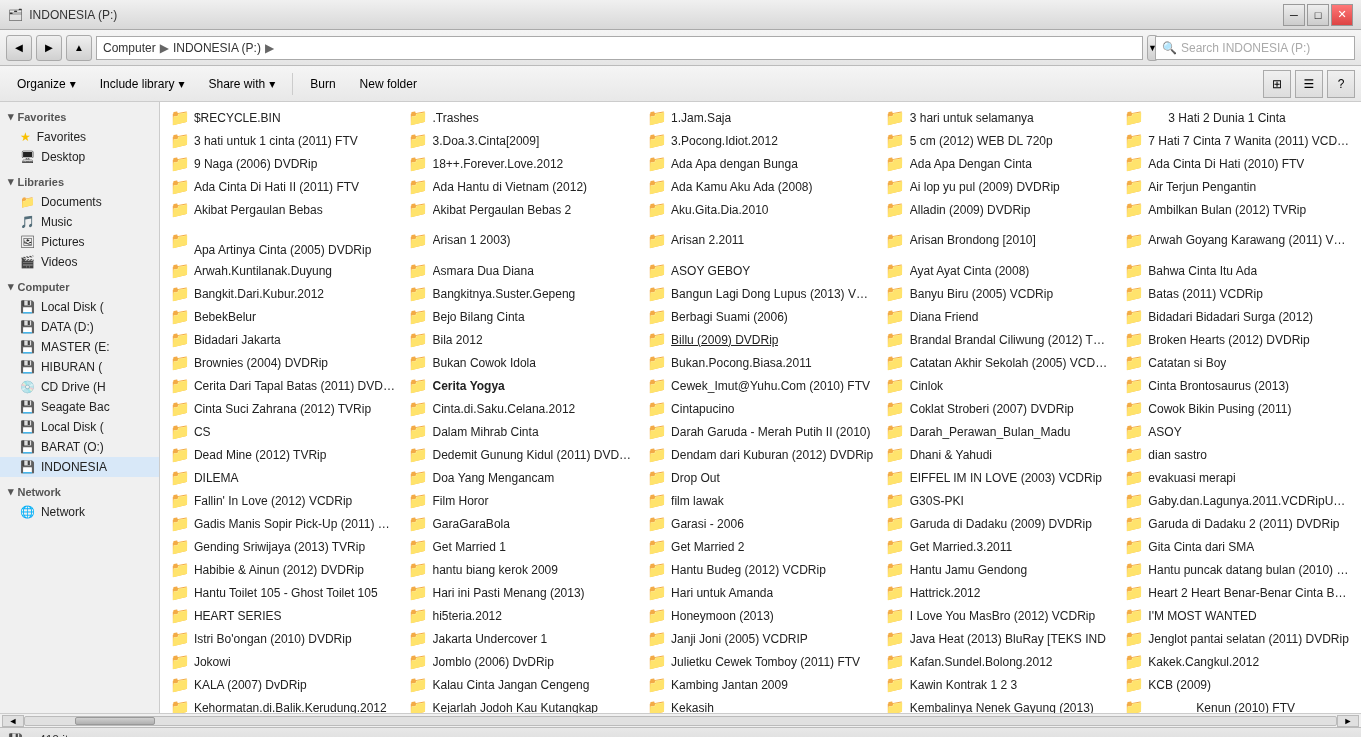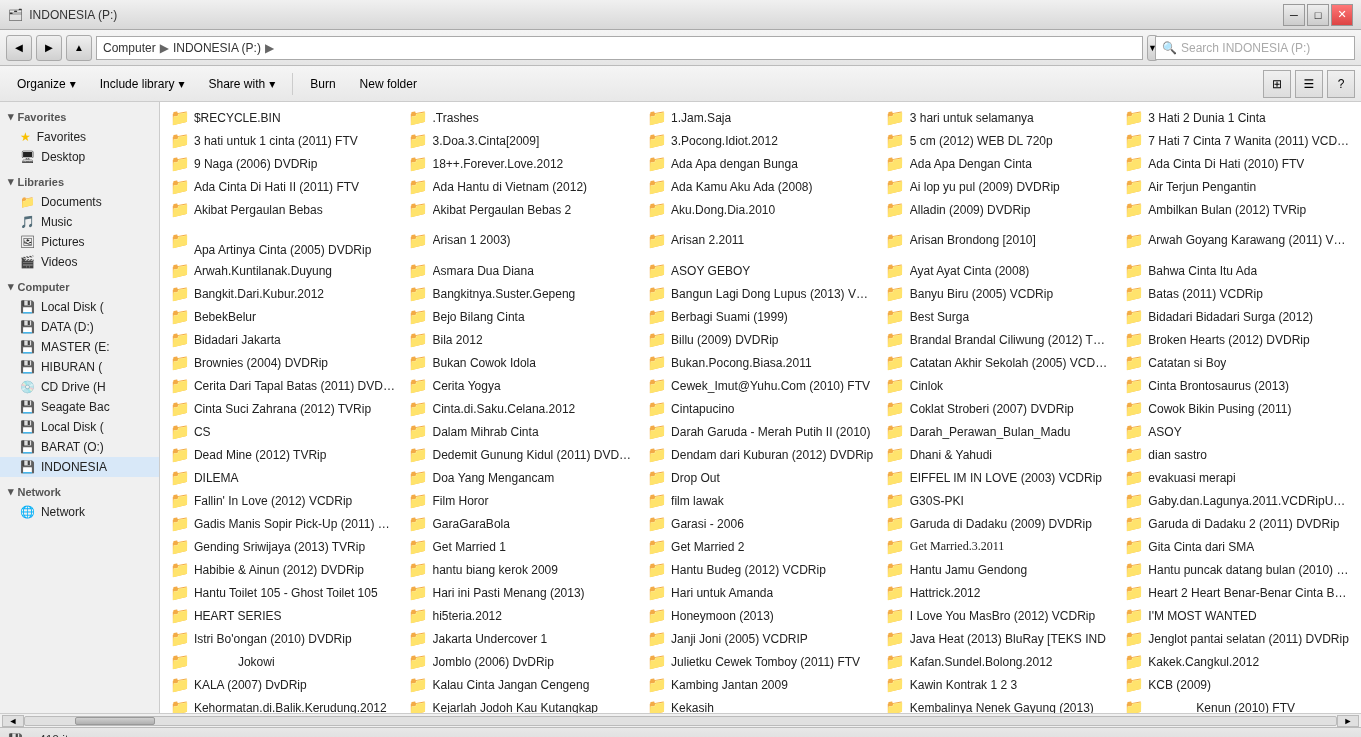--- a/index.html
+++ b/index.html
@@ -349,21 +349,21 @@
         <div class="file-item">
           <span style="color:#f8c000;font-size:16px;">📁</span>
           <span style="overflow:hidden;text-overflow:ellipsis;white-space:nowrap;max-width:220px;">1.Jam.Saja</span>
         </div>
         <div class="file-item">
           <span style="color:#f8c000;font-size:16px;">📁</span>
           <span style="overflow:hidden;text-overflow:ellipsis;white-space:nowrap;max-width:220px;">3 hari untuk selamanya</span>
         </div>
         <div class="file-item">
           <span style="color:#f8c000;font-size:16px;">📁</span>
-          <span style="overflow:hidden;text-overflow:ellipsis;white-space:nowrap;max-width:220px;">3 Hati 2 Dunia 1 Cinta</span>
+          <span style="overflow:hidden;text-overflow:ellipsis;white-space:nowrap;max-width:220px;margin-left:20px;">3 Hati 2 Dunia 1 Cinta</span>
         </div>
         <div class="file-item">
           <span style="color:#f8c000;font-size:16px;">📁</span>
           <span style="overflow:hidden;text-overflow:ellipsis;white-space:nowrap;max-width:220px;">3 hati untuk 1 cinta (2011) FTV</span>
         </div>
         <div class="file-item">
           <span style="color:#f8c000;font-size:16px;">📁</span>
           <span style="overflow:hidden;text-overflow:ellipsis;white-space:nowrap;max-width:220px;">3.Doa.3.Cinta[2009]</span>
         </div>
         <div class="file-item">
@@ -421,21 +421,21 @@
         <div class="file-item">
           <span style="color:#f8c000;font-size:16px;">📁</span>
           <span style="overflow:hidden;text-overflow:ellipsis;white-space:nowrap;max-width:220px;">Akibat Pergaulan Bebas</span>
         </div>
         <div class="file-item">
           <span style="color:#f8c000;font-size:16px;">📁</span>
           <span style="overflow:hidden;text-overflow:ellipsis;white-space:nowrap;max-width:220px;">Akibat Pergaulan Bebas 2</span>
         </div>
         <div class="file-item">
           <span style="color:#f8c000;font-size:16px;">📁</span>
-          <span style="overflow:hidden;text-overflow:ellipsis;white-space:nowrap;max-width:220px;">Aku.Dong.Dia.2010</span>
+          <span style="overflow:hidden;text-overflow:ellipsis;white-space:nowrap;max-width:220px;">Aku.Gita.Dia.2010</span>
         </div>
         <div class="file-item">
           <span style="color:#f8c000;font-size:16px;">📁</span>
           <span style="overflow:hidden;text-overflow:ellipsis;white-space:nowrap;max-width:220px;">Alladin (2009) DVDRip</span>
         </div>
         <div class="file-item">
           <span style="color:#f8c000;font-size:16px;">📁</span>
           <span style="overflow:hidden;text-overflow:ellipsis;white-space:nowrap;max-width:220px;">Ambilkan Bulan (2012) TVRip</span>
         </div>
         <div class="file-item">
@@ -501,41 +501,41 @@
         <div class="file-item">
           <span style="color:#f8c000;font-size:16px;">📁</span>
           <span style="overflow:hidden;text-overflow:ellipsis;white-space:nowrap;max-width:220px;">BebekBelur</span>
         </div>
         <div class="file-item">
           <span style="color:#f8c000;font-size:16px;">📁</span>
           <span style="overflow:hidden;text-overflow:ellipsis;white-space:nowrap;max-width:220px;">Bejo Bilang Cinta</span>
         </div>
         <div class="file-item">
           <span style="color:#f8c000;font-size:16px;">📁</span>
-          <span style="overflow:hidden;text-overflow:ellipsis;white-space:nowrap;max-width:220px;">Berbagi Suami (1999)</span>
-        </div>
-        <div class="file-item">
-          <span style="color:#f8c000;font-size:16px;">📁</span>
-          <span style="overflow:hidden;text-overflow:ellipsis;white-space:nowrap;max-width:220px;">Best Surga</span>
+          <span style="overflow:hidden;text-overflow:ellipsis;white-space:nowrap;max-width:220px;">Berbagi Suami (2006)</span>
+        </div>
+        <div class="file-item">
+          <span style="color:#f8c000;font-size:16px;">📁</span>
+          <span style="overflow:hidden;text-overflow:ellipsis;white-space:nowrap;max-width:220px;">Diana Friend</span>
         </div>
         <div class="file-item">
           <span style="color:#f8c000;font-size:16px;">📁</span>
           <span style="overflow:hidden;text-overflow:ellipsis;white-space:nowrap;max-width:220px;">Bidadari Bidadari Surga (2012)</span>
         </div>
         <div class="file-item">
           <span style="color:#f8c000;font-size:16px;">📁</span>
           <span style="overflow:hidden;text-overflow:ellipsis;white-space:nowrap;max-width:220px;">Bidadari Jakarta</span>
         </div>
         <div class="file-item">
           <span style="color:#f8c000;font-size:16px;">📁</span>
           <span style="overflow:hidden;text-overflow:ellipsis;white-space:nowrap;max-width:220px;">Bila 2012</span>
         </div>
         <div class="file-item">
           <span style="color:#f8c000;font-size:16px;">📁</span>
-          <span style="overflow:hidden;text-overflow:ellipsis;white-space:nowrap;max-width:220px;">Billu (2009) DVDRip</span>
+          <span style="overflow:hidden;text-overflow:ellipsis;white-space:nowrap;max-width:220px;text-decoration:underline;">Billu (2009) DVDRip</span>
         </div>
         <div class="file-item">
           <span style="color:#f8c000;font-size:16px;">📁</span>
           <span style="overflow:hidden;text-overflow:ellipsis;white-space:nowrap;max-width:220px;">Brandal Brandal Ciliwung (2012) TVRip</span>
         </div>
         <div class="file-item">
           <span style="color:#f8c000;font-size:16px;">📁</span>
           <span style="overflow:hidden;text-overflow:ellipsis;white-space:nowrap;max-width:220px;">Broken Hearts (2012) DVDRip</span>
         </div>
         <div class="file-item">
@@ -557,21 +557,21 @@
         <div class="file-item">
           <span style="color:#f8c000;font-size:16px;">📁</span>
           <span style="overflow:hidden;text-overflow:ellipsis;white-space:nowrap;max-width:220px;">Catatan si Boy</span>
         </div>
         <div class="file-item">
           <span style="color:#f8c000;font-size:16px;">📁</span>
           <span style="overflow:hidden;text-overflow:ellipsis;white-space:nowrap;max-width:220px;">Cerita Dari Tapal Batas (2011) DVDRip</span>
         </div>
         <div class="file-item">
           <span style="color:#f8c000;font-size:16px;">📁</span>
-          <span style="overflow:hidden;text-overflow:ellipsis;white-space:nowrap;max-width:220px;">Cerita Yogya</span>
+          <span style="overflow:hidden;text-overflow:ellipsis;white-space:nowrap;max-width:220px;font-weight:bold;">Cerita Yogya</span>
         </div>
         <div class="file-item">
           <span style="color:#f8c000;font-size:16px;">📁</span>
           <span style="overflow:hidden;text-overflow:ellipsis;white-space:nowrap;max-width:220px;">Cewek_Imut@Yuhu.Com (2010) FTV</span>
         </div>
         <div class="file-item">
           <span style="color:#f8c000;font-size:16px;">📁</span>
           <span style="overflow:hidden;text-overflow:ellipsis;white-space:nowrap;max-width:220px;">Cinlok</span>
         </div>
         <div class="file-item">
@@ -705,21 +705,21 @@
         <div class="file-item">
           <span style="color:#f8c000;font-size:16px;">📁</span>
           <span style="overflow:hidden;text-overflow:ellipsis;white-space:nowrap;max-width:220px;">Get Married 1</span>
         </div>
         <div class="file-item">
           <span style="color:#f8c000;font-size:16px;">📁</span>
           <span style="overflow:hidden;text-overflow:ellipsis;white-space:nowrap;max-width:220px;">Get Married 2</span>
         </div>
         <div class="file-item">
           <span style="color:#f8c000;font-size:16px;">📁</span>
-          <span style="overflow:hidden;text-overflow:ellipsis;white-space:nowrap;max-width:220px;font-family:Liberation Serif, serif;">Get Married.3.2011</span>
+          <span style="overflow:hidden;text-overflow:ellipsis;white-space:nowrap;max-width:220px;">Get Married.3.2011</span>
         </div>
         <div class="file-item">
           <span style="color:#f8c000;font-size:16px;">📁</span>
           <span style="overflow:hidden;text-overflow:ellipsis;white-space:nowrap;max-width:220px;">Gita Cinta dari SMA</span>
         </div>
         <div class="file-item">
           <span style="color:#f8c000;font-size:16px;">📁</span>
           <span style="overflow:hidden;text-overflow:ellipsis;white-space:nowrap;max-width:220px;">Habibie &amp; Ainun (2012) DVDRip</span>
         </div>
         <div class="file-item">
@@ -793,21 +793,21 @@
         <div class="file-item">
           <span style="color:#f8c000;font-size:16px;">📁</span>
           <span style="overflow:hidden;text-overflow:ellipsis;white-space:nowrap;max-width:220px;">Java Heat (2013) BluRay [TEKS IND</span>
         </div>
         <div class="file-item">
           <span style="color:#f8c000;font-size:16px;">📁</span>
           <span style="overflow:hidden;text-overflow:ellipsis;white-space:nowrap;max-width:220px;">Jenglot pantai selatan (2011) DVDRip</span>
         </div>
         <div class="file-item">
           <span style="color:#f8c000;font-size:16px;">📁</span>
-          <span style="overflow:hidden;text-overflow:ellipsis;white-space:nowrap;max-width:220px;margin-left:44px;">Jokowi</span>
+          <span style="overflow:hidden;text-overflow:ellipsis;white-space:nowrap;max-width:220px;">Jokowi</span>
         </div>
         <div class="file-item">
           <span style="color:#f8c000;font-size:16px;">📁</span>
           <span style="overflow:hidden;text-overflow:ellipsis;white-space:nowrap;max-width:220px;">Jomblo (2006) DvDRip</span>
         </div>
         <div class="file-item">
           <span style="color:#f8c000;font-size:16px;">📁</span>
           <span style="overflow:hidden;text-overflow:ellipsis;white-space:nowrap;max-width:220px;">Julietku Cewek Tomboy (2011) FTV</span>
         </div>
         <div class="file-item">

